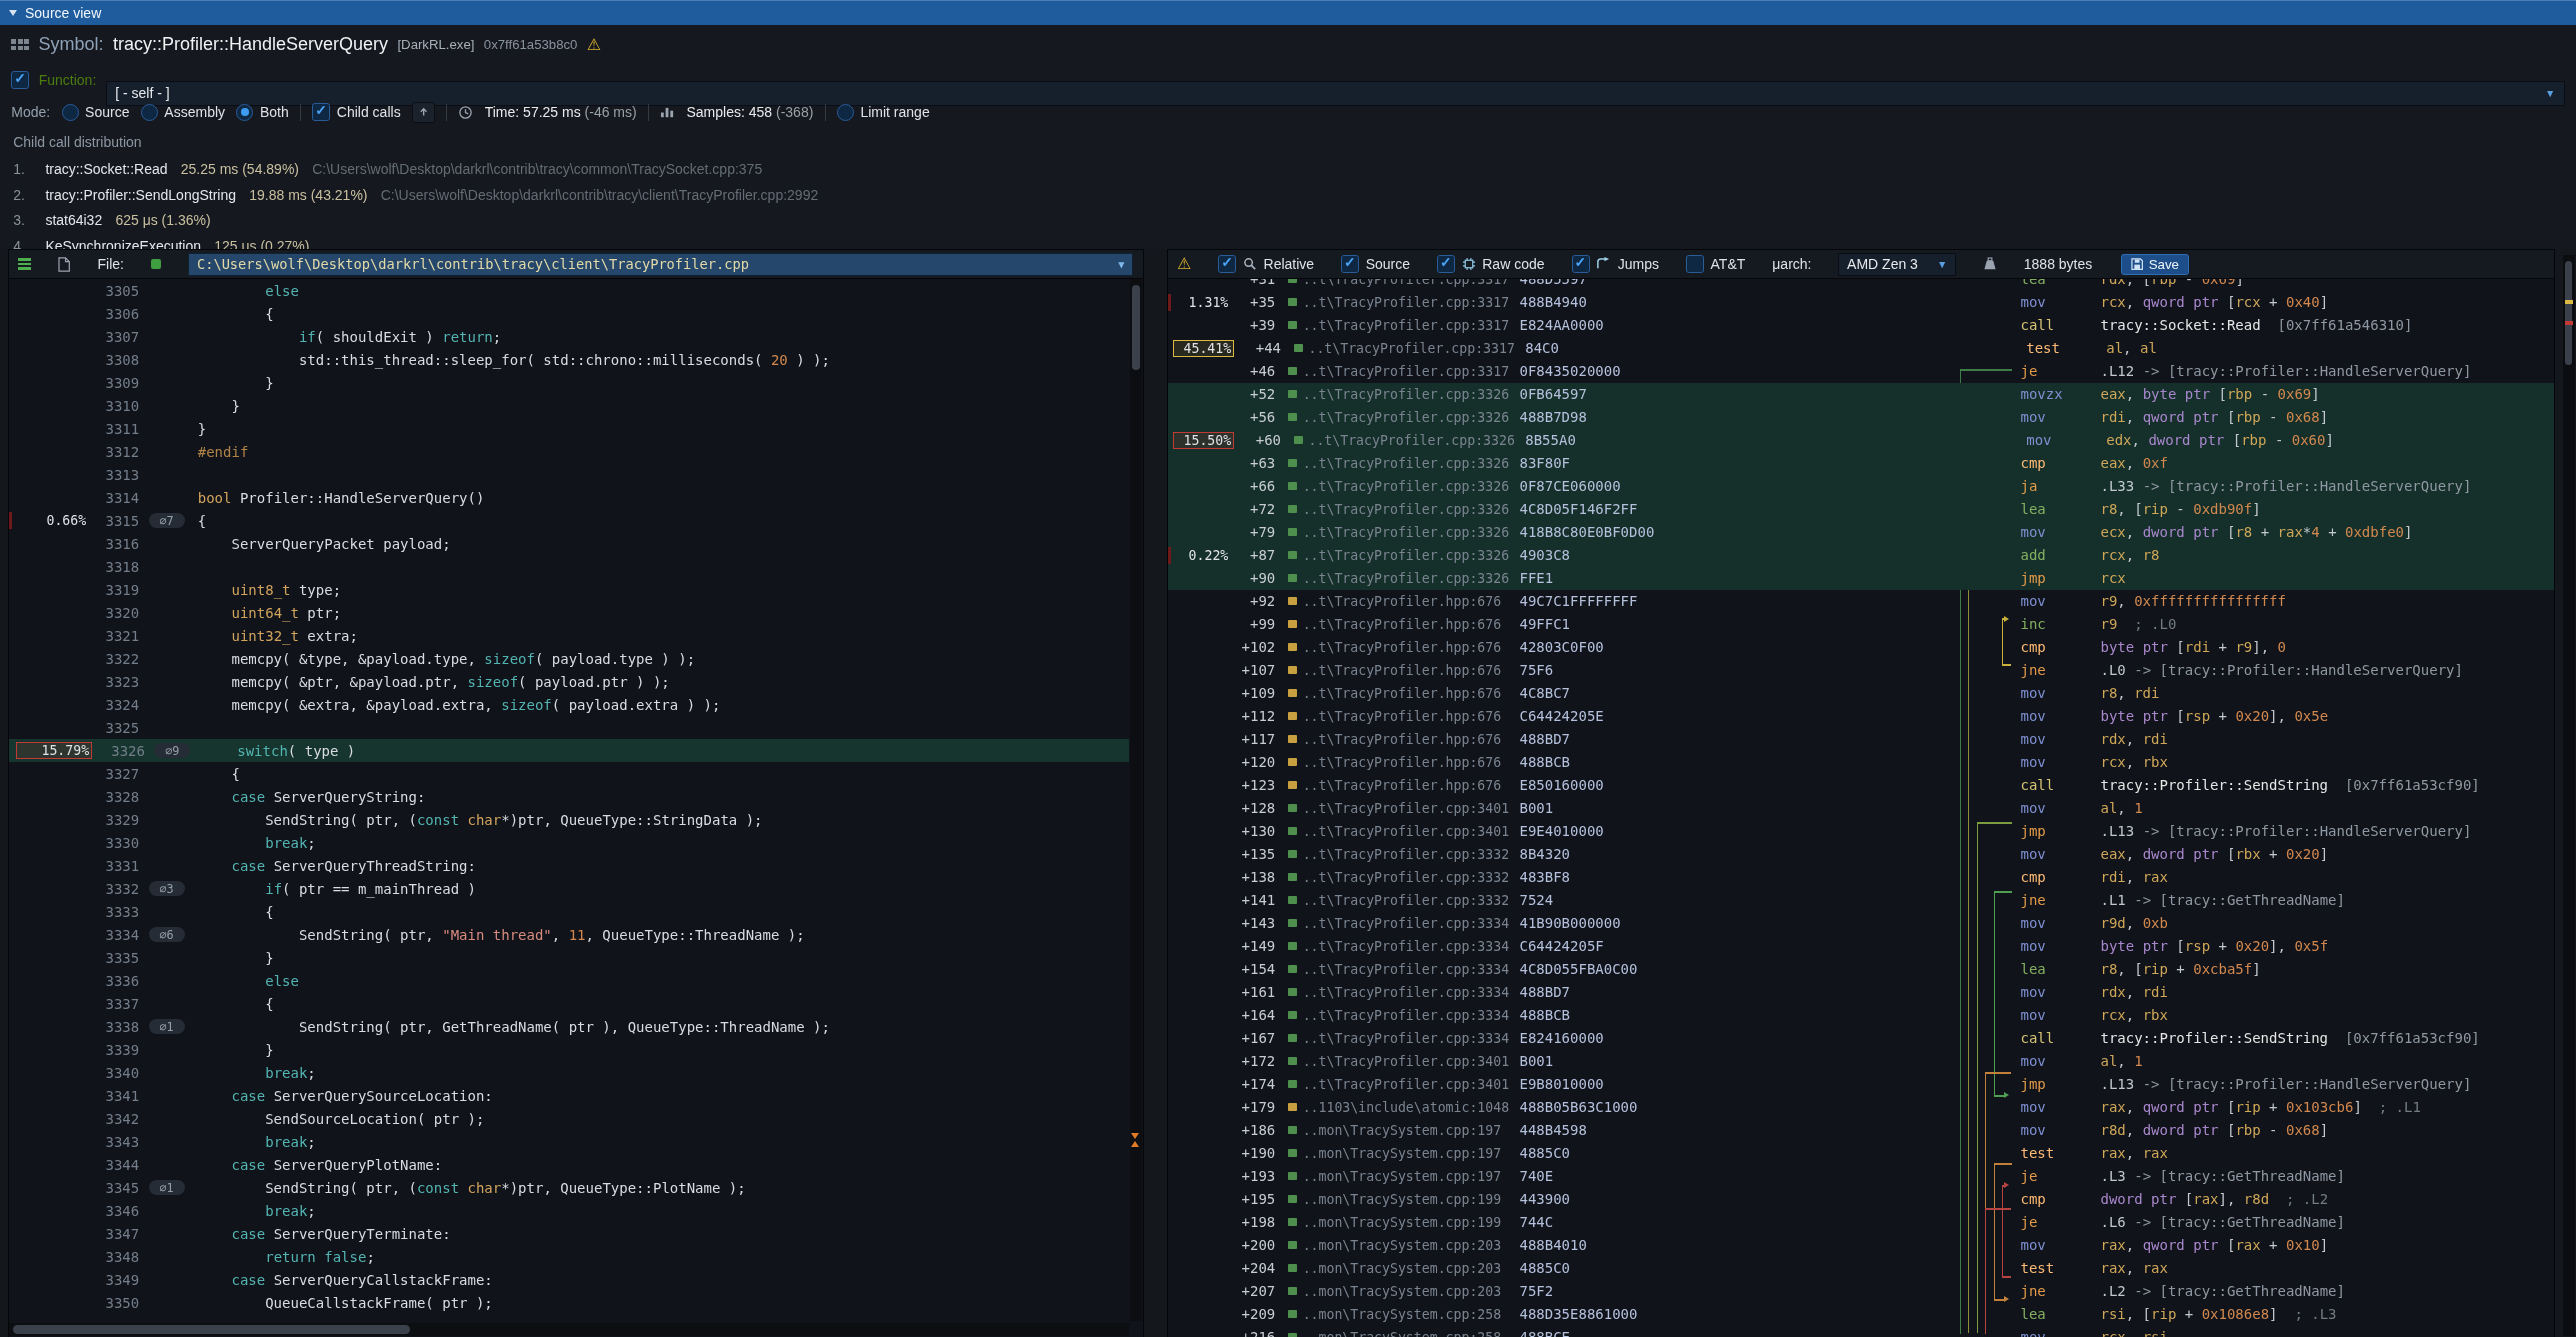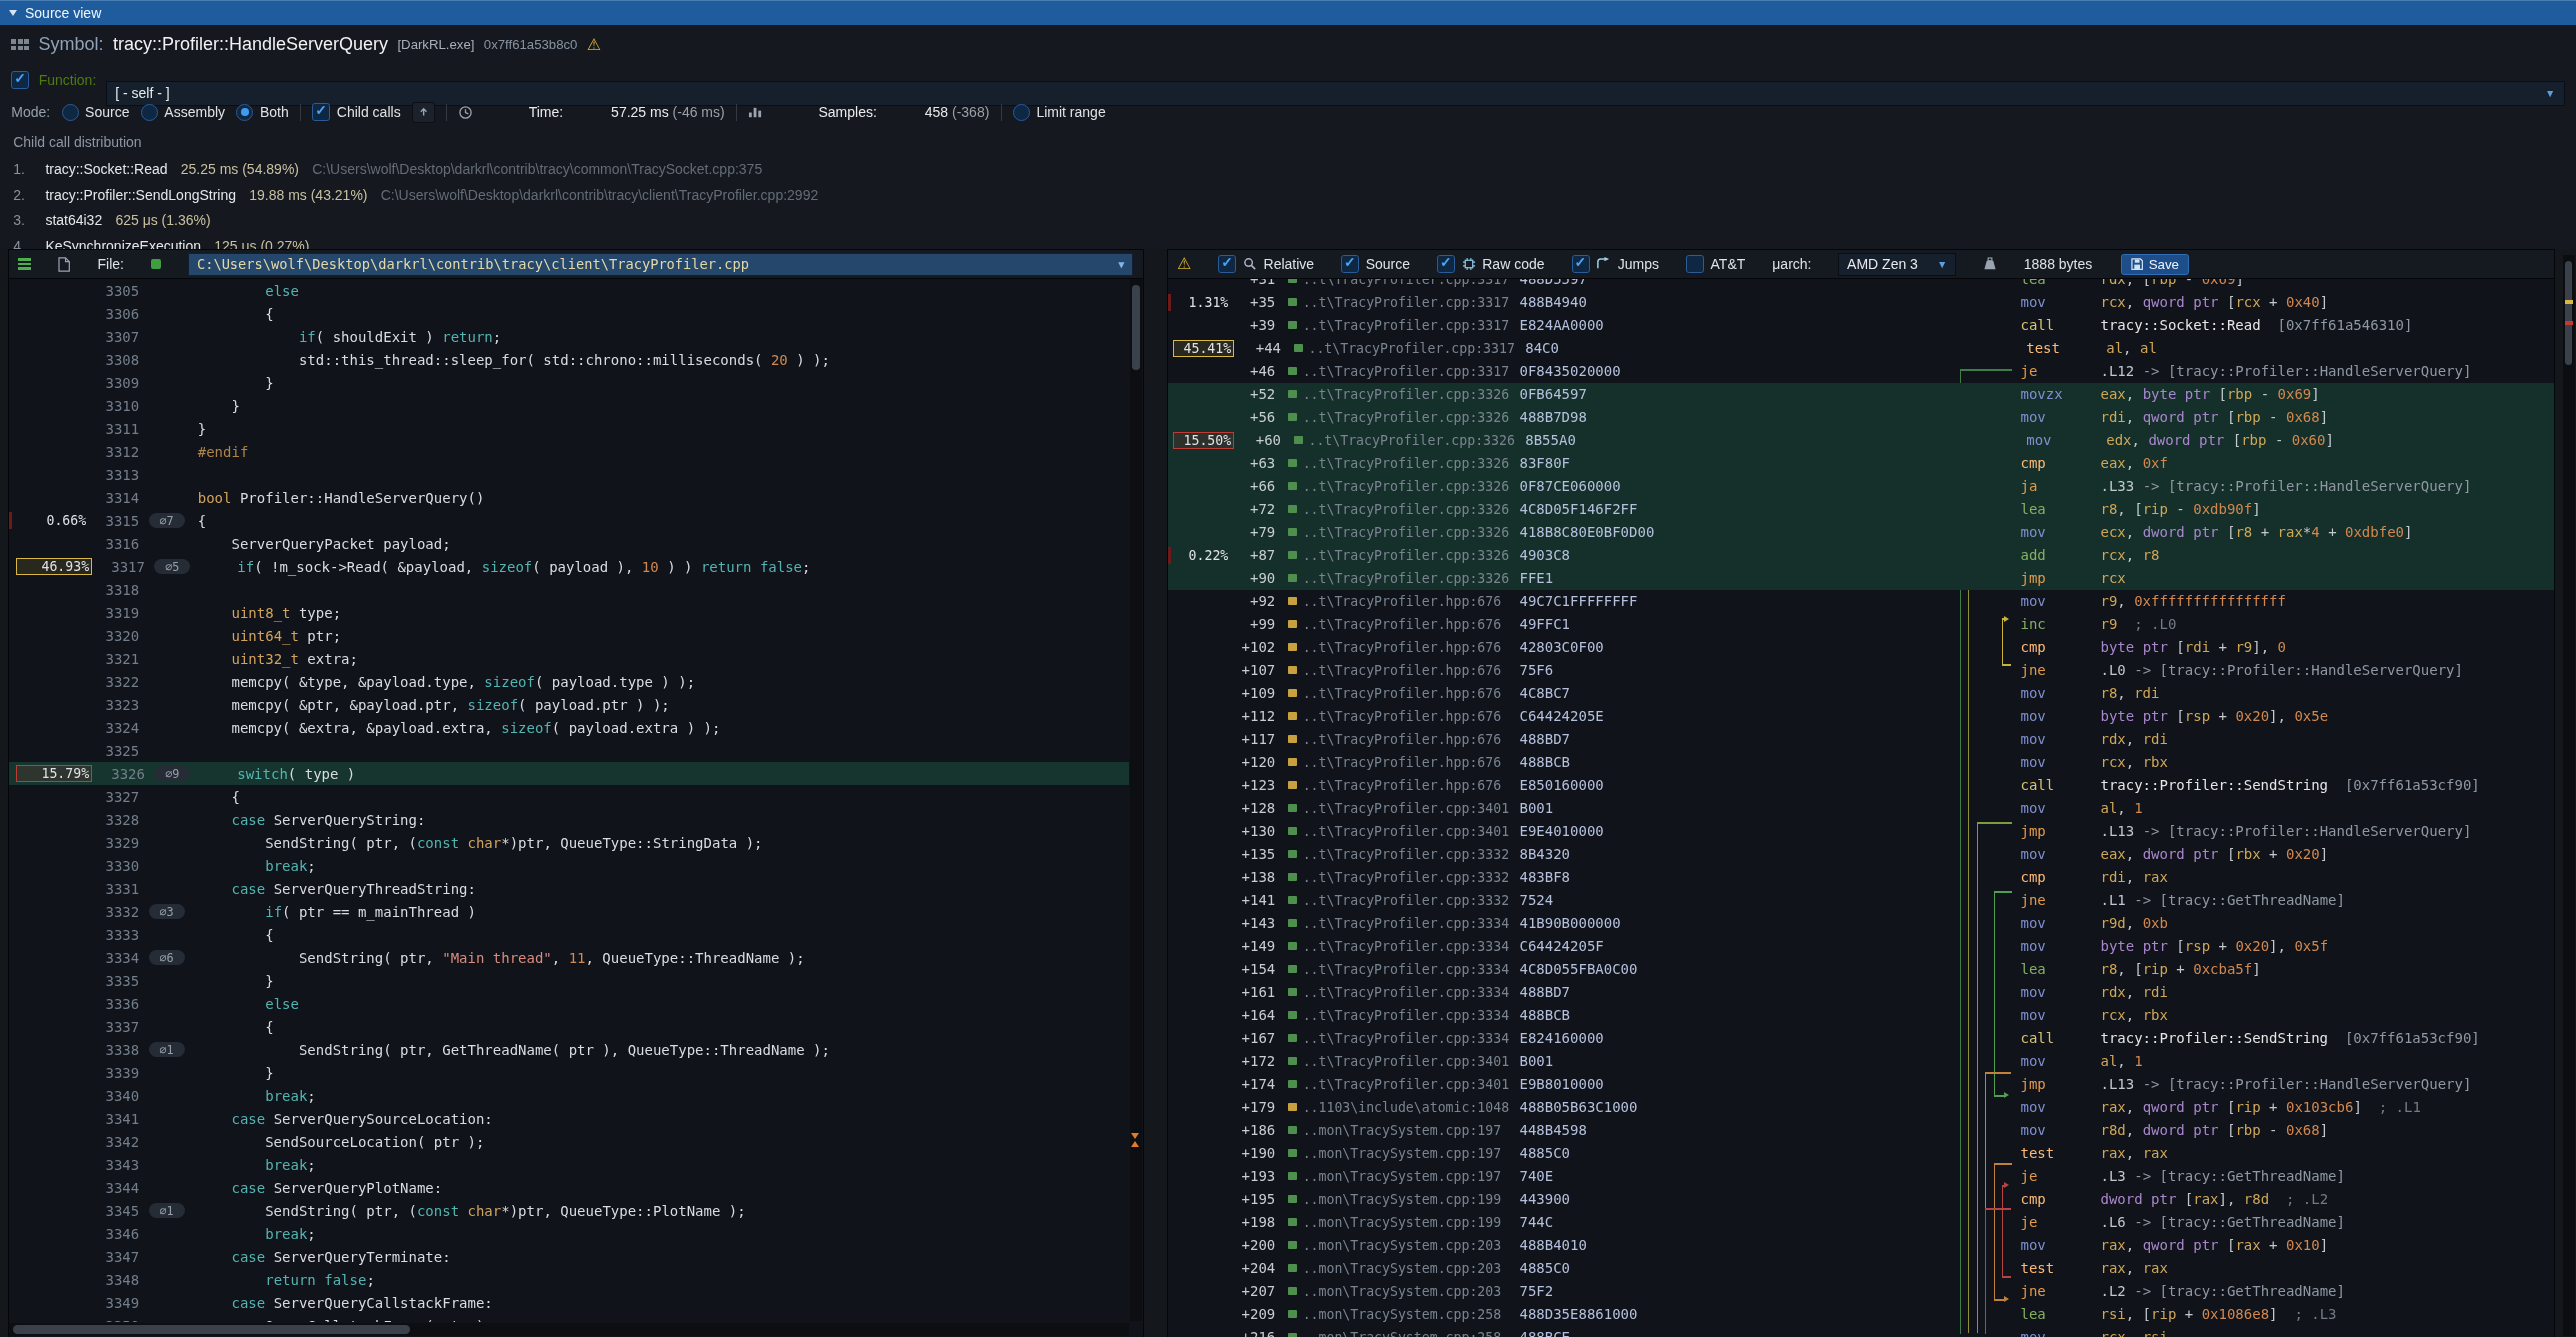--- a/index.html
+++ b/index.html
@@ -40,21 +40,21 @@
   .fn-combo{flex:1;height:23px;background:#16202c;border:0.9px solid #0a0e14;display:flex;
     align-items:center;padding:0 8.5px;font-size:14px;color:#e8eaed;margin-top:26px;}
   .fn-combo .combo-arrow{margin-left:auto;}
   
   .row-mode{position:absolute;top:96px;left:0;right:0;height:32px;display:flex;align-items:center;
     padding:0 11.3px;gap:11.3px;font-size:14px;}
   .mode-label{color:#95a0ac;}
   .radio,.check{display:flex;align-items:center;gap:6.6px;}
   .mini-btn{width:21px;height:19px;background:#1b222b;border:0.9px solid #0b0e12;border-radius:2.8px;
     display:flex;align-items:center;justify-content:center;}
-  .stat-val{color:#e8eaed;margin-left:44px;} .stat-dim{color:#98a0a8;}
+  .stat-val{color:#e8eaed;} .stat-dim{color:#98a0a8;}
   
   .calls{position:absolute;top:128px;left:0;right:0;height:121px;overflow:hidden;padding:5.7px 13.2px 0;}
   .calls-heading{font-size:14px;color:#8d97a3;height:23px;}
   .call-item{height:25.5px;display:flex;align-items:center;gap:13.2px;font-size:14px;}
   .ci-idx{color:#8a929c;width:19px;}
   .ci-name{color:#e5e8eb;}
   .ci-time{color:#c9c0a0;}
   .ci-path{color:#646c76;}
   
   .panels{position:absolute;top:249px;left:0;right:0;bottom:0;display:flex;padding:0 7.6px;gap:23px;
@@ -276,21 +276,20 @@
             <div class="srow"><span class="spct"></span><span class="snum">3307</span><span class="sbadge"></span><span class="scode">            <span class="c-k">if</span>( shouldExit ) <span class="c-k">return</span>;</span></div>
             <div class="srow"><span class="spct"></span><span class="snum">3308</span><span class="sbadge"></span><span class="scode">            std::this_thread::sleep_for( std::chrono::milliseconds( <span class="c-n">20</span> ) );</span></div>
             <div class="srow"><span class="spct"></span><span class="snum">3309</span><span class="sbadge"></span><span class="scode">        }</span></div>
             <div class="srow"><span class="spct"></span><span class="snum">3310</span><span class="sbadge"></span><span class="scode">    }</span></div>
             <div class="srow"><span class="spct"></span><span class="snum">3311</span><span class="sbadge"></span><span class="scode">}</span></div>
             <div class="srow"><span class="spct"></span><span class="snum">3312</span><span class="sbadge"></span><span class="scode"><span class="c-pp">#endif</span></span></div>
             <div class="srow"><span class="spct"></span><span class="snum">3313</span><span class="sbadge"></span><span class="scode"></span></div>
             <div class="srow"><span class="spct"></span><span class="snum">3314</span><span class="sbadge"></span><span class="scode"><span class="c-t">bool</span> Profiler::HandleServerQuery()</span></div>
             <div class="srow"><span class="tick"></span><span class="spct">0.66%</span><span class="snum">3315</span><span class="sbadge">⌀7</span><span class="scode">{</span></div>
             <div class="srow"><span class="spct"></span><span class="snum">3316</span><span class="sbadge"></span><span class="scode">    ServerQueryPacket payload;</span></div>
-            <div class="srow"><span class="spct box-y">46.93%</span><span class="snum">3317</span><span class="sbadge">⌀5</span><span class="scode">    <span class="c-k">if</span>( !m_sock-&gt;Read( &amp;payload, <span class="c-k">sizeof</span>( payload ), <span class="c-n">10</span> ) ) <span class="c-k">return</span> <span class="c-k">false</span>;</span></div>
             <div class="srow"><span class="spct"></span><span class="snum">3318</span><span class="sbadge"></span><span class="scode"></span></div>
             <div class="srow"><span class="spct"></span><span class="snum">3319</span><span class="sbadge"></span><span class="scode">    <span class="c-t">uint8_t</span> type;</span></div>
             <div class="srow"><span class="spct"></span><span class="snum">3320</span><span class="sbadge"></span><span class="scode">    <span class="c-t">uint64_t</span> ptr;</span></div>
             <div class="srow"><span class="spct"></span><span class="snum">3321</span><span class="sbadge"></span><span class="scode">    <span class="c-t">uint32_t</span> extra;</span></div>
             <div class="srow"><span class="spct"></span><span class="snum">3322</span><span class="sbadge"></span><span class="scode">    memcpy( &amp;type, &amp;payload.type, <span class="c-k">sizeof</span>( payload.type ) );</span></div>
             <div class="srow"><span class="spct"></span><span class="snum">3323</span><span class="sbadge"></span><span class="scode">    memcpy( &amp;ptr, &amp;payload.ptr, <span class="c-k">sizeof</span>( payload.ptr ) );</span></div>
             <div class="srow"><span class="spct"></span><span class="snum">3324</span><span class="sbadge"></span><span class="scode">    memcpy( &amp;extra, &amp;payload.extra, <span class="c-k">sizeof</span>( payload.extra ) );</span></div>
             <div class="srow"><span class="spct"></span><span class="snum">3325</span><span class="sbadge"></span><span class="scode"></span></div>
             <div class="srow hl"><span class="spct box-r">15.79%</span><span class="snum">3326</span><span class="sbadge">⌀9</span><span class="scode">    <span class="c-k">switch</span>( type )</span></div>
             <div class="srow"><span class="spct"></span><span class="snum">3327</span><span class="sbadge"></span><span class="scode">    {</span></div>

